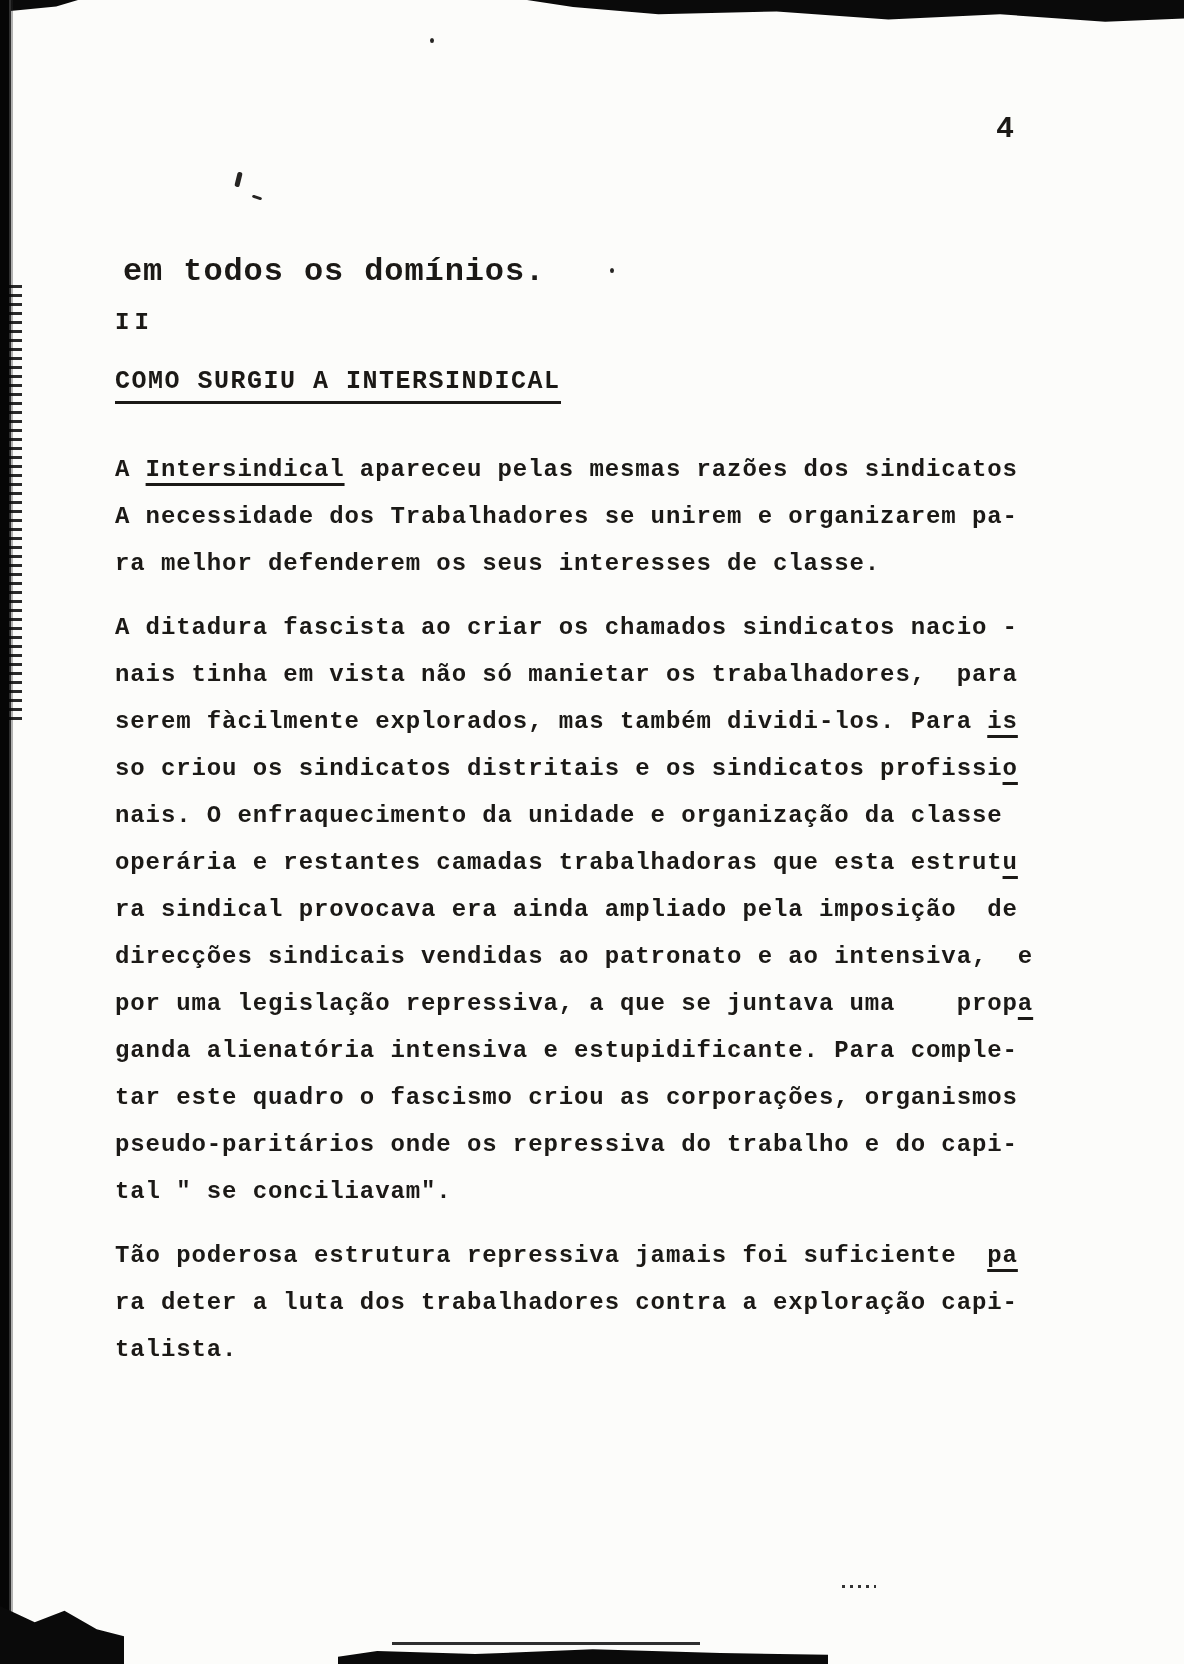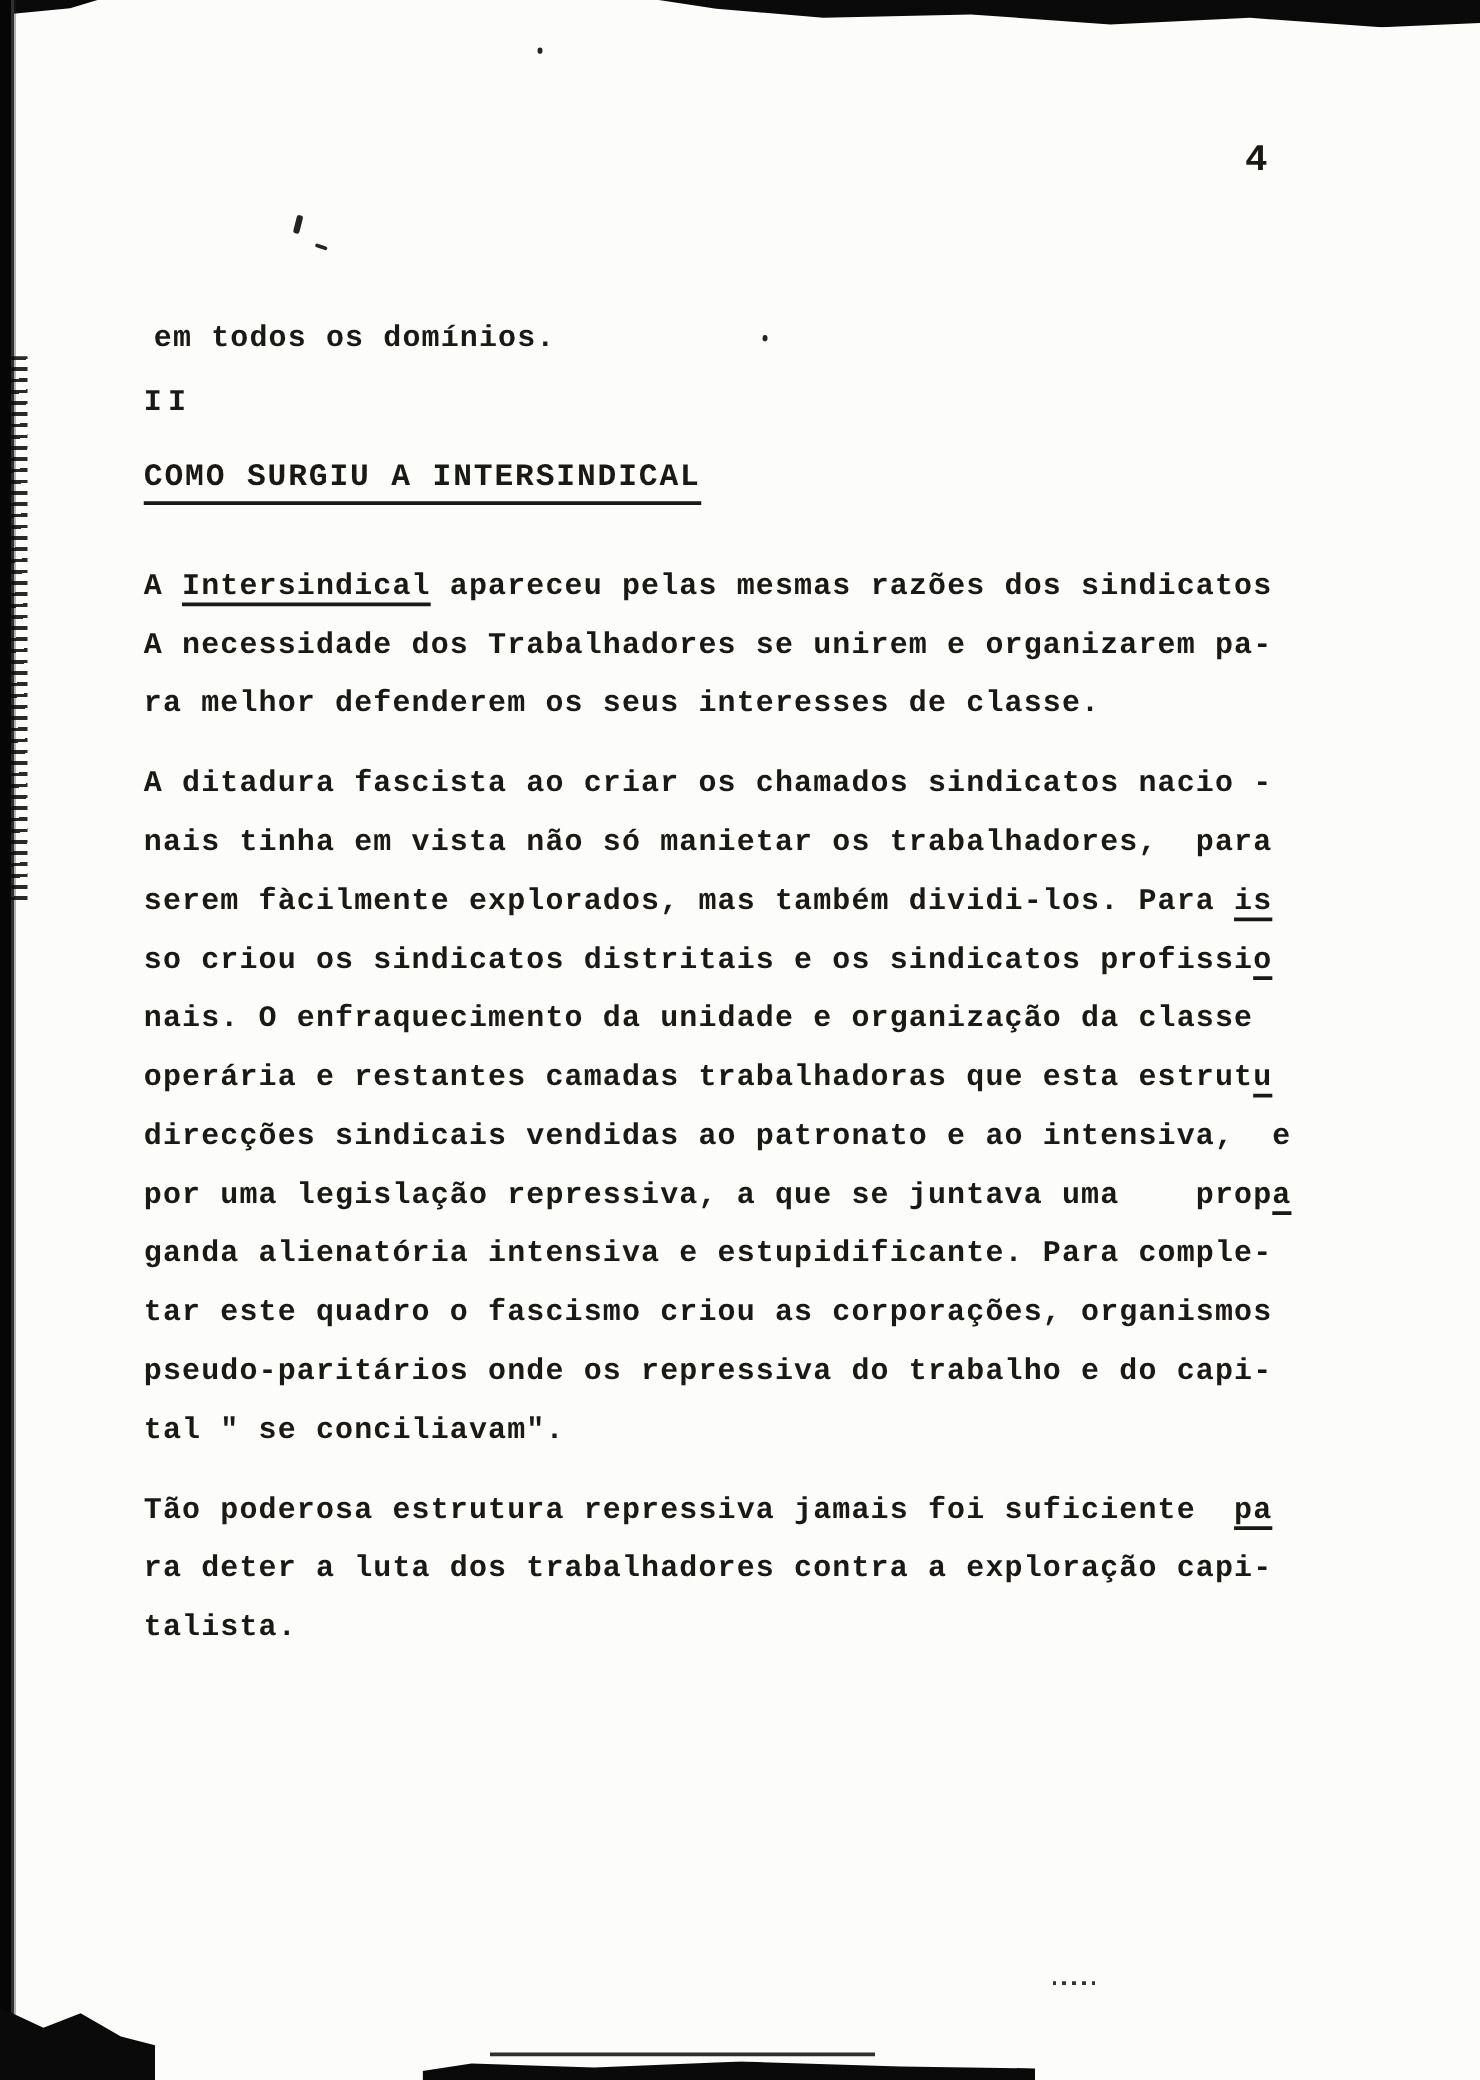--- a/index.html
+++ b/index.html
@@ -53,21 +53,21 @@
     background: repeating-linear-gradient(90deg, #333 0 3px, transparent 3px 8px);
   }
 
   
   .page-number {
     position: absolute; top: 112px; left: 996px;
     font-size: 30px; font-weight: 700; letter-spacing: 1px;
   }
   .content { position: absolute; left: 115px; top: 256px; width: 928px; }
   .intro-line {
-    font-size: 24px; font-weight: 600; letter-spacing: .9px;
+    font-size: 32px; font-weight: 600; letter-spacing: .9px;
     line-height: 32px; white-space: pre;
     padding-left: 8px;
   }
   .numeral {
     margin-top: 20px; text-align: left;
     font-size: 24px; font-weight: 600; letter-spacing: 5px; line-height: 30px;
   }
   .doc-title { margin-top: 26px; line-height: 36px; }
   .doc-title .title-text {
     font-size: 25px; font-weight: 700; letter-spacing: 1.5px;
@@ -117,20 +117,21 @@
           <div class="line"><span>A necessidade dos Trabalhadores se unirem e organizarem pa-</span></div>
           <div class="line"><span>ra melhor defenderem os seus interesses de classe.</span></div>
         </div>
         <div class="paragraph">
           <div class="line"><span>A ditadura fascista ao criar os chamados sindicatos nacio -</span></div>
           <div class="line"><span>nais tinha em vista não só manietar os trabalhadores,  para</span></div>
           <div class="line"><span>serem fàcilmente explorados, mas também dividi-los. Para </span><span class="u">is</span></div>
           <div class="line"><span>so criou os sindicatos distritais e os sindicatos profissi</span><span class="u">o</span></div>
           <div class="line"><span>nais. O enfraquecimento da unidade e organização da classe</span></div>
           <div class="line"><span>operária e restantes camadas trabalhadoras que esta estrut</span><span class="u">u</span></div>
+          <div class="line"><span>ra sindical provocava era ainda ampliado pela imposição  de</span></div>
           <div class="line"><span>direcções sindicais vendidas ao patronato e ao intensiva,  e</span></div>
           <div class="line"><span>por uma legislação repressiva, a que se juntava uma    prop</span><span class="u">a</span></div>
           <div class="line"><span>ganda alienatória intensiva e estupidificante. Para comple-</span></div>
           <div class="line"><span>tar este quadro o fascismo criou as corporações, organismos</span></div>
           <div class="line"><span>pseudo-paritários onde os repressiva do trabalho e do capi-</span></div>
           <div class="line"><span>tal " se conciliavam".</span></div>
         </div>
         <div class="paragraph">
           <div class="line"><span>Tão poderosa estrutura repressiva jamais foi suficiente  </span><span class="u">pa</span></div>
           <div class="line"><span>ra deter a luta dos trabalhadores contra a exploração capi-</span></div>

